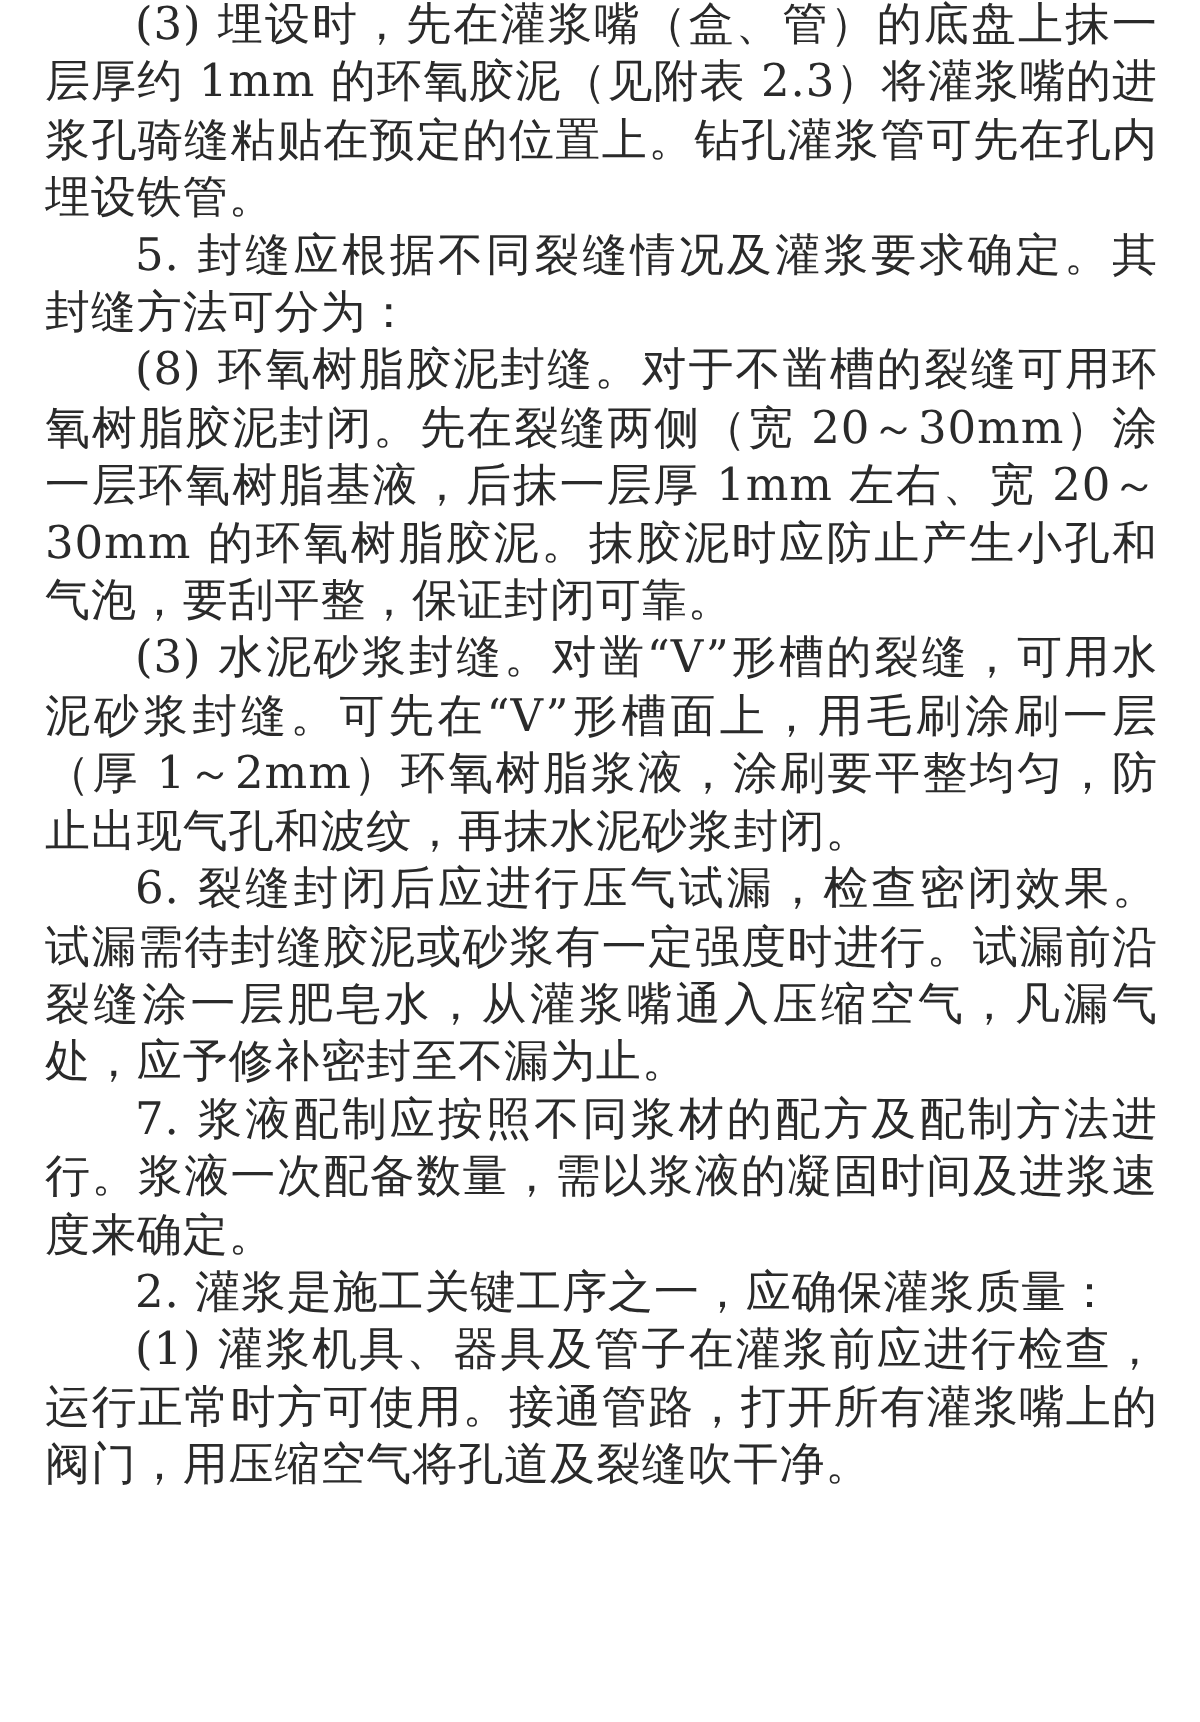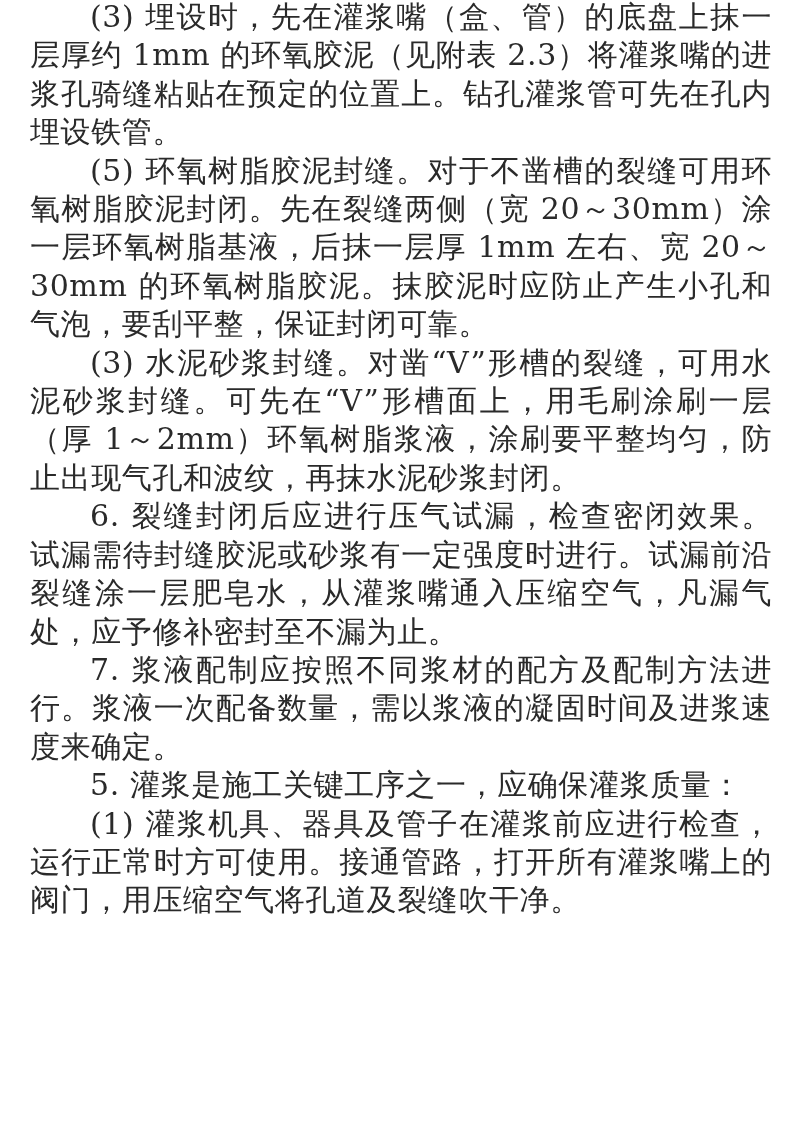--- a/index.html
+++ b/index.html
@@ -30,20 +30,21 @@
       text-indent: 60px;
       word-break: break-all;
       letter-spacing: 0.6px;
     }
   </style>
 </head>
 <body>
 
 <div class="page">
   <p class="para">(3) 埋设时，先在灌浆嘴（盒、管）的底盘上抹一层厚约 1mm 的环氧胶泥（见附表 2.3）将灌浆嘴的进浆孔骑缝粘贴在预定的位置上。钻孔灌浆管可先在孔内埋设铁管。</p>
-  <p class="para">(5) 环氧树脂胶泥封缝。对于不凿槽的裂缝可用环氧树脂胶泥封闭。先在裂缝两侧（宽 20～30mm）涂一层环氧树脂基液，后抹一层厚 1mm 左右、宽 20～30mm 的环氧树脂胶泥。抹胶泥时应防止产生小孔和气泡，要刮平整，保证封闭可靠。</p>
+  <p class="para">5. 封缝应根据不同裂缝情况及灌浆要求确定。其封缝方法可分为：</p>
+  <p class="para">(8) 环氧树脂胶泥封缝。对于不凿槽的裂缝可用环氧树脂胶泥封闭。先在裂缝两侧（宽 20～30mm）涂一层环氧树脂基液，后抹一层厚 1mm 左右、宽 20～30mm 的环氧树脂胶泥。抹胶泥时应防止产生小孔和气泡，要刮平整，保证封闭可靠。</p>
   <p class="para">(3) 水泥砂浆封缝。对凿“V”形槽的裂缝，可用水泥砂浆封缝。可先在“V”形槽面上，用毛刷涂刷一层（厚 1～2mm）环氧树脂浆液，涂刷要平整均匀，防止出现气孔和波纹，再抹水泥砂浆封闭。</p>
   <p class="para">6. 裂缝封闭后应进行压气试漏，检查密闭效果。试漏需待封缝胶泥或砂浆有一定强度时进行。试漏前沿裂缝涂一层肥皂水，从灌浆嘴通入压缩空气，凡漏气处，应予修补密封至不漏为止。</p>
   <p class="para">7. 浆液配制应按照不同浆材的配方及配制方法进行。浆液一次配备数量，需以浆液的凝固时间及进浆速度来确定。</p>
-  <p class="para">5. 灌浆是施工关键工序之一，应确保灌浆质量：</p>
+  <p class="para">2. 灌浆是施工关键工序之一，应确保灌浆质量：</p>
   <p class="para">(1) 灌浆机具、器具及管子在灌浆前应进行检查，运行正常时方可使用。接通管路，打开所有灌浆嘴上的阀门，用压缩空气将孔道及裂缝吹干净。</p>
 
 </div>
 
 </body></html>

